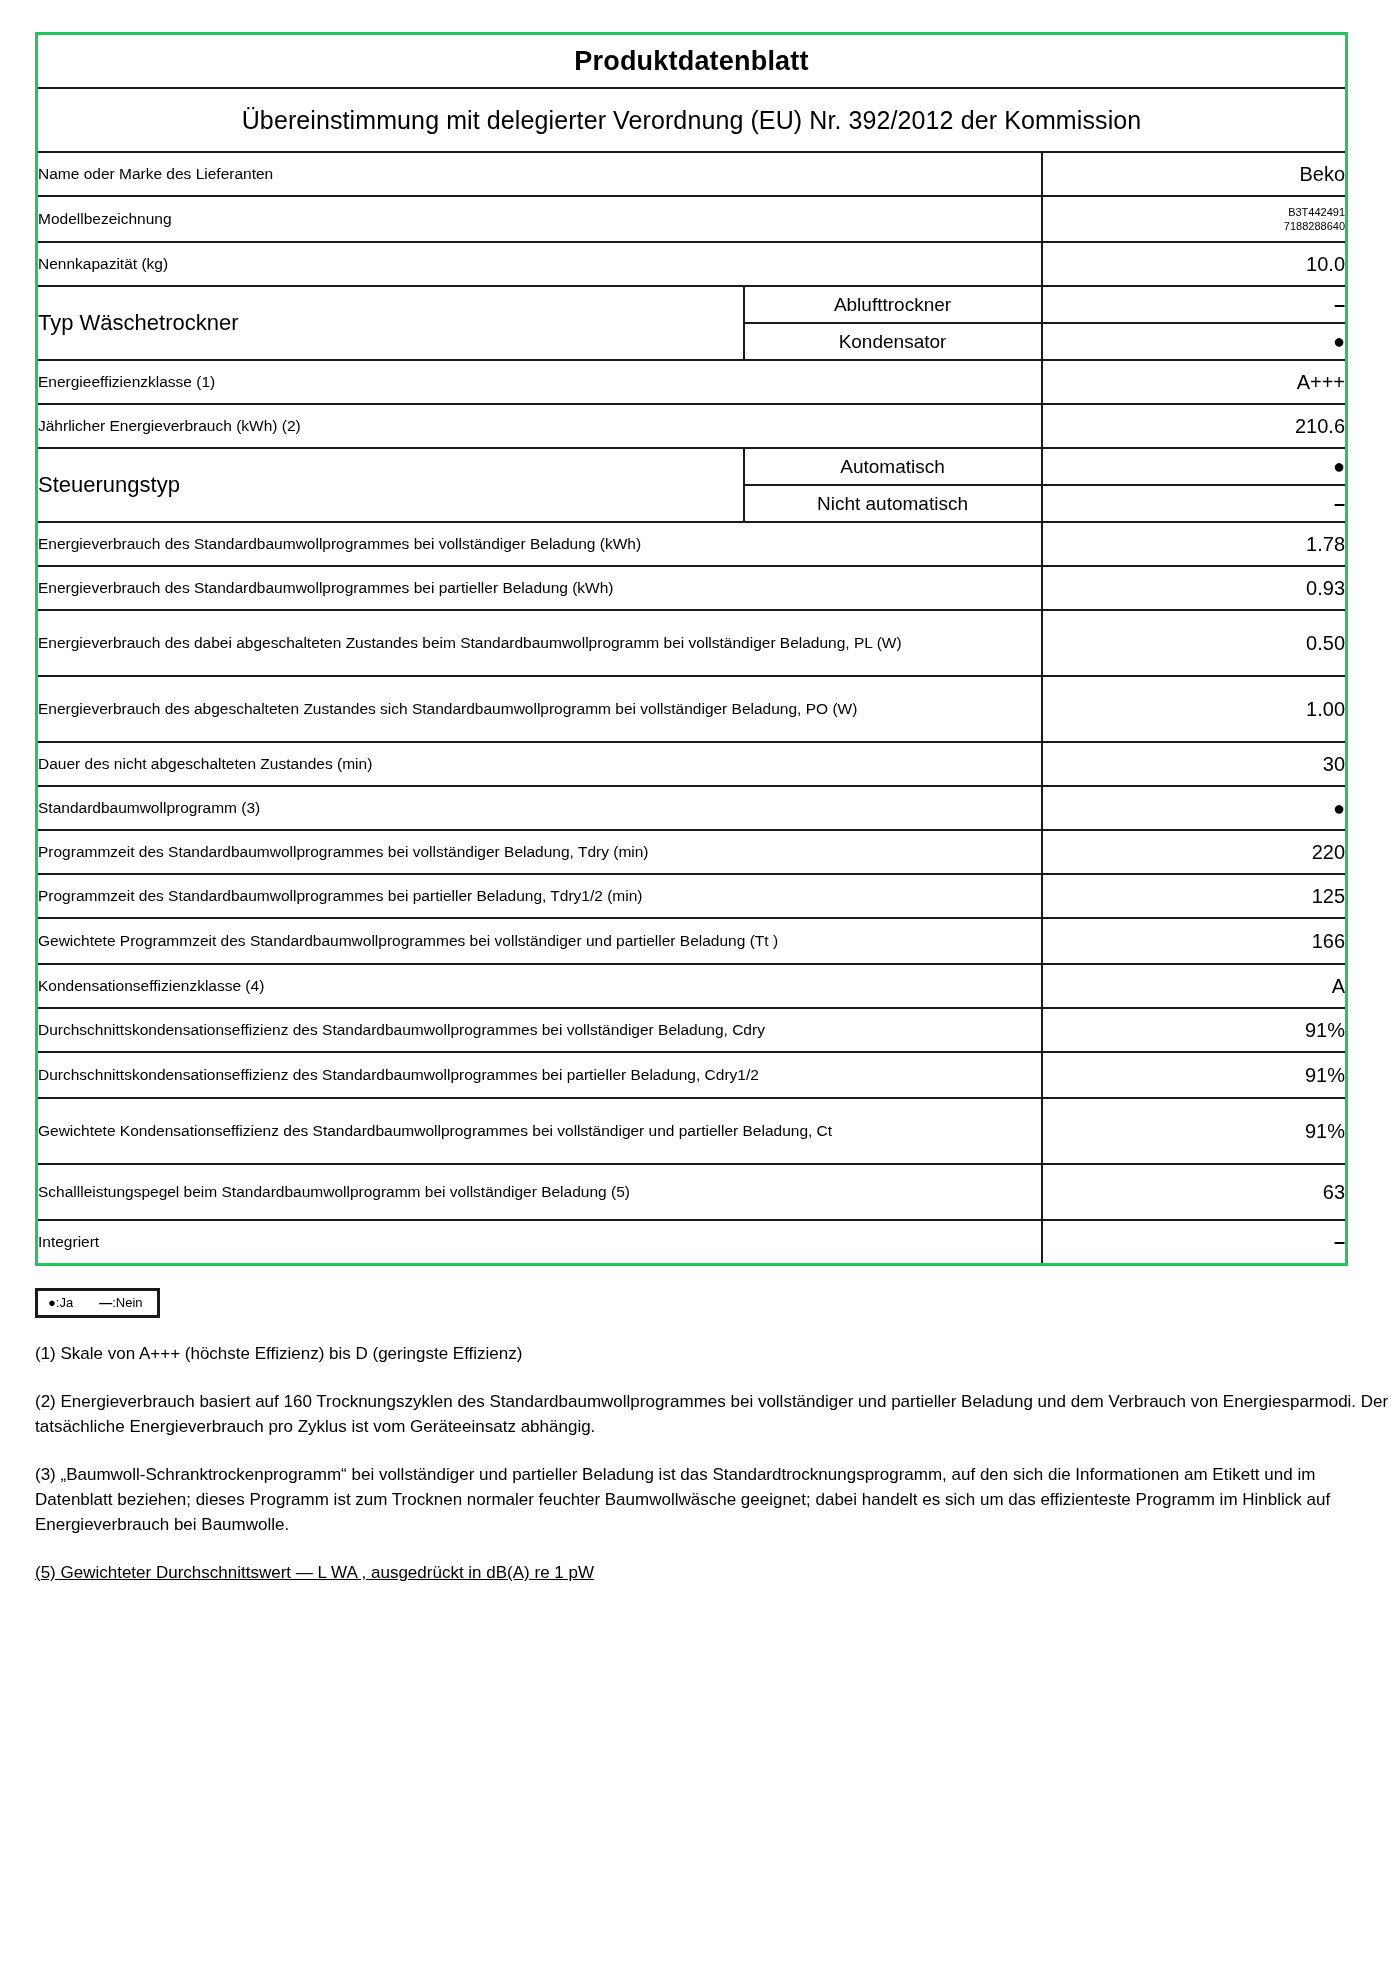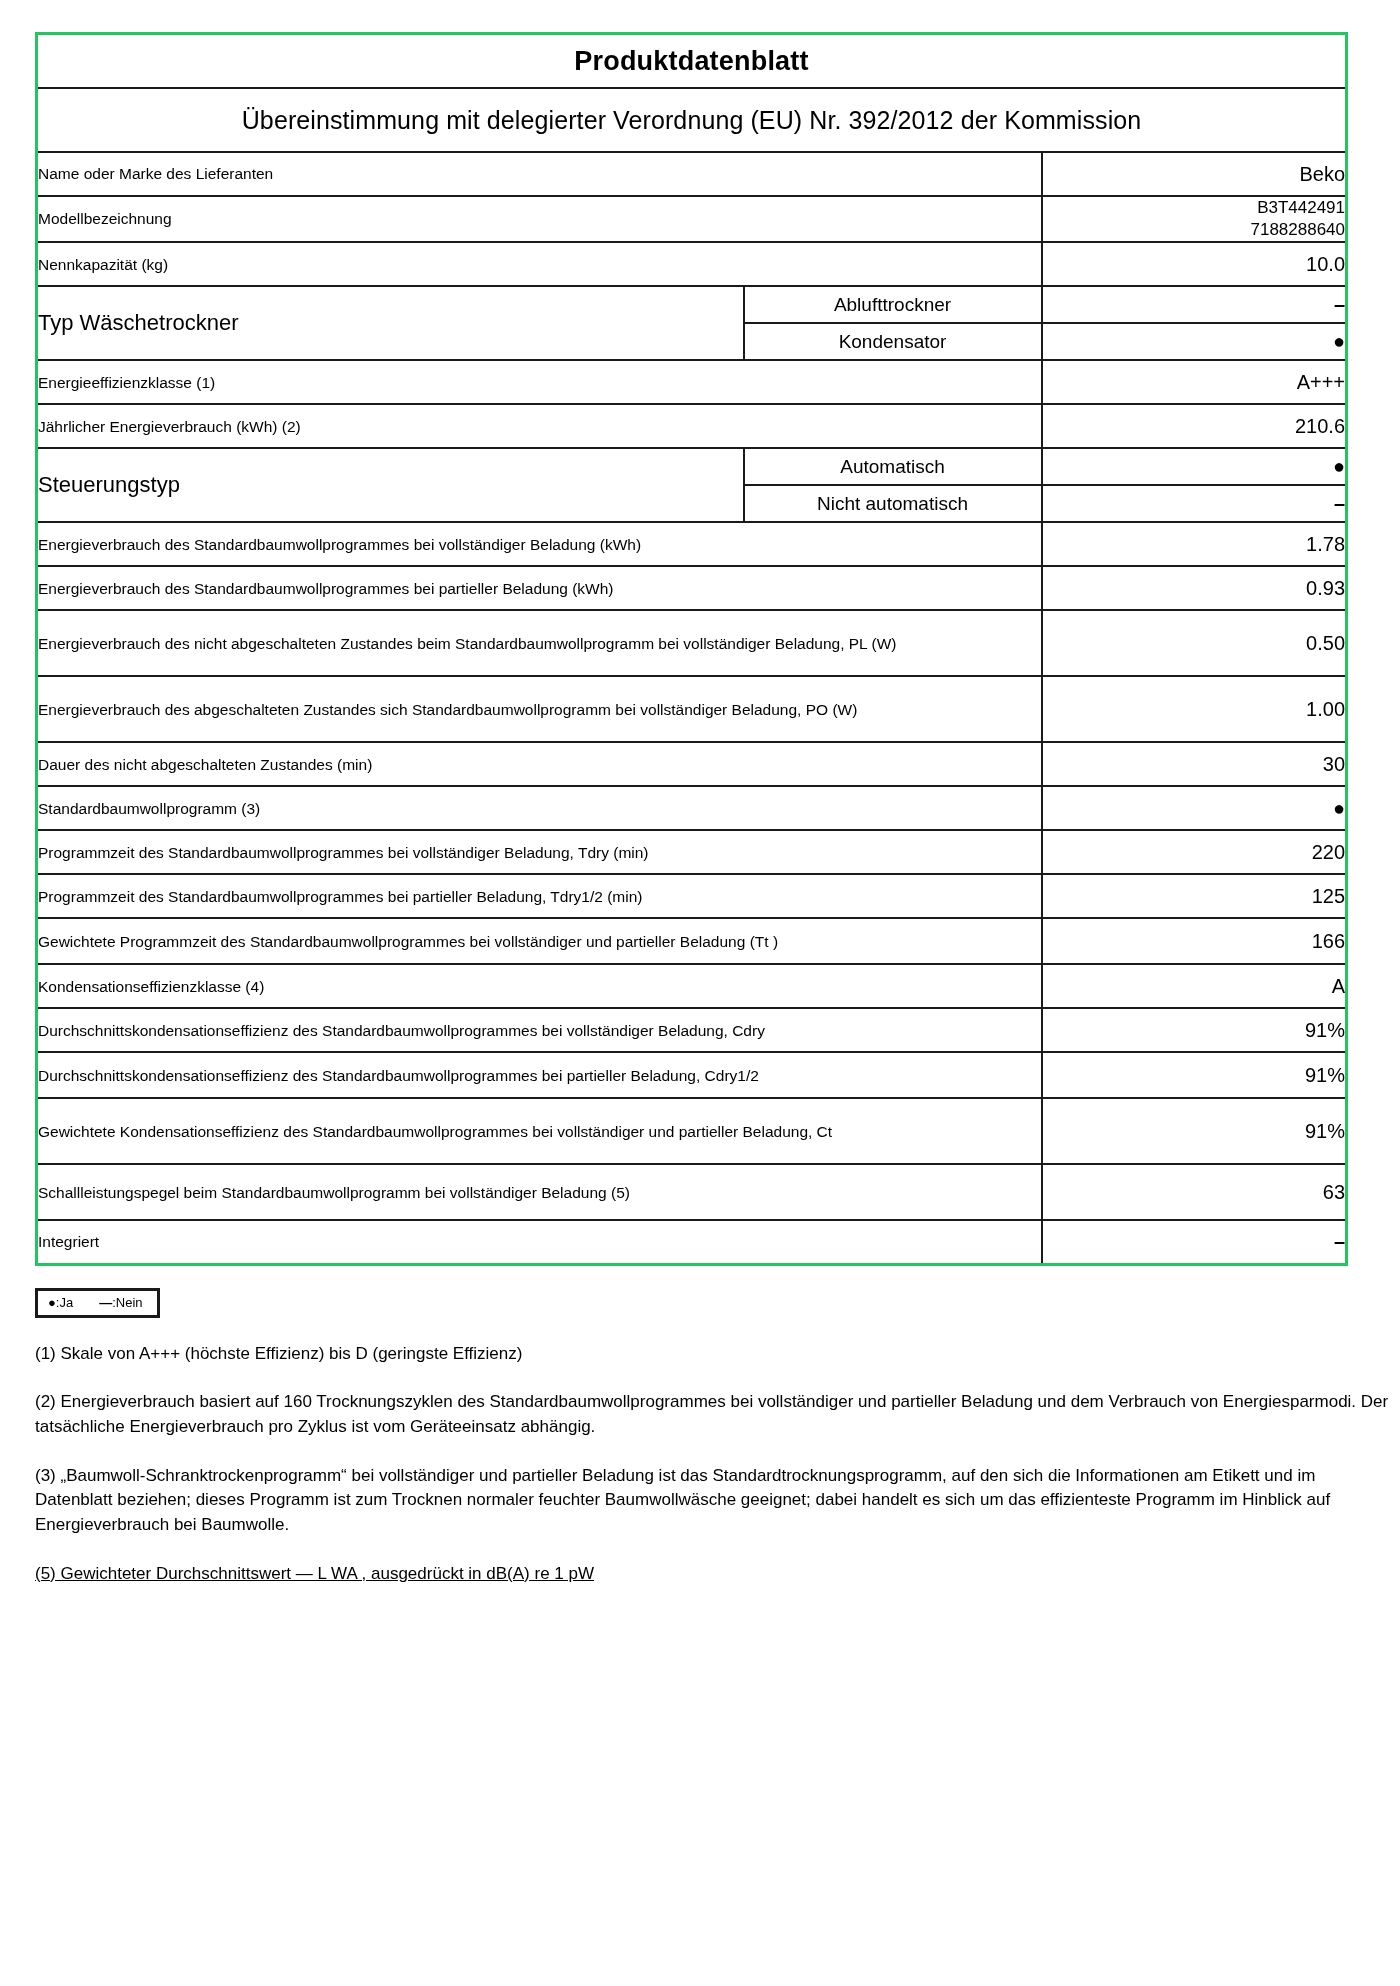--- a/index.html
+++ b/index.html
@@ -66,21 +66,21 @@
     text-align: center;
     padding: 6px 4px;
   }
   .value {
     font-size: 20px;
     text-align: right;
     padding: 6px 4px;
     line-height: 1.25;
   }
   .value-small {
-    font-size: 17px;
+    font-size: 11px;
     line-height: 1.3;
   }
   .value .mark-yes {
     font-size: 20px;
     line-height: 1;
   }
   .value .mark-no {
     font-size: 20px;
     line-height: 1;
     font-weight: bold;
@@ -201,21 +201,21 @@
         <td class="label" colspan="2">Energieverbrauch des Standardbaumwollprogrammes bei vollständiger Beladung (kWh)</td>
         <td class="value">1.78</td>
       </tr>
 
       <tr class="r-44">
         <td class="label" colspan="2">Energieverbrauch des Standardbaumwollprogrammes bei partieller Beladung (kWh)</td>
         <td class="value">0.93</td>
       </tr>
 
       <tr class="r-66">
-        <td class="label" colspan="2">Energieverbrauch des nicht abgeschalteten Zustandes beim Standardbaumwollprogramm bei vollständiger Beladung, PL (W)</td>
+        <td class="label" colspan="2">Energieverbrauch des dabei abgeschalteten Zustandes beim Standardbaumwollprogramm bei vollständiger Beladung, PL (W)</td>
         <td class="value">0.50</td>
       </tr>
 
       <tr class="r-66">
         <td class="label" colspan="2">Energieverbrauch des abgeschalteten Zustandes sich Standardbaumwollprogramm bei vollständiger Beladung, PO (W)</td>
         <td class="value">1.00</td>
       </tr>
 
       <tr class="r-44">
         <td class="label" colspan="2">Dauer des nicht abgeschalteten Zustandes (min)</td>

